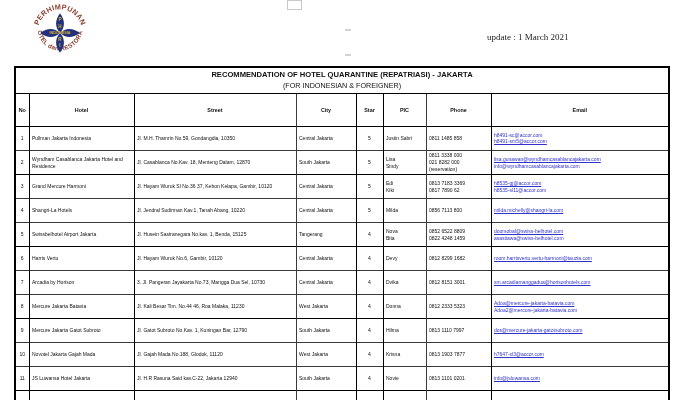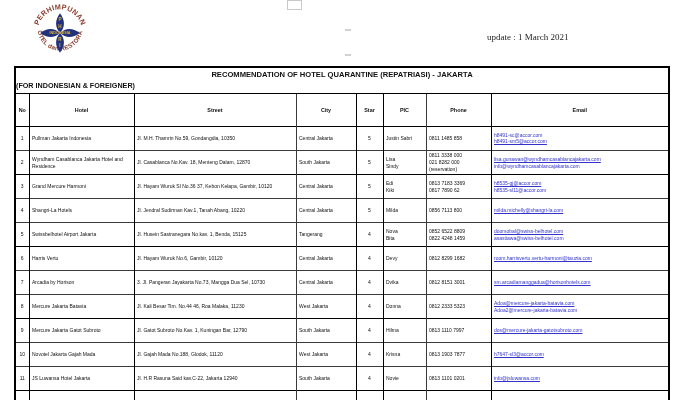--- a/index.html
+++ b/index.html
@@ -8,21 +8,21 @@
   .logo{position:absolute;left:31px;top:4px;width:58px;height:58px;}
   .update{position:absolute;left:487px;top:12px;font-family:"Liberation Serif",serif;
           font-size:9px;color:#222;white-space:nowrap;margin-top:20px;}
   .artifact{position:absolute;border:1px solid #c9c9c9;background:#fff;}
   .tick{position:absolute;background:#d2d2d2;}
 
   table.qtable{position:absolute;left:14px;top:66px;width:654px;border-collapse:collapse;
          table-layout:fixed;border:2px solid #000;}
   .qtable .title-cell{border-bottom:1.5px solid #000;padding:2px 0 3px 0;}
   .title-line1{font-weight:bold;font-size:7.6px;text-align:center;line-height:1.4;}
-  .title-line2{font-weight:bold;font-size:7.2px;text-align:left;line-height:1.3;}
+  .title-line2{font-weight:normal;font-size:7.2px;text-align:center;line-height:1.3;}
   .qtable th.colhead{font-size:5.4px;font-weight:bold;text-align:center;height:30px;
          vertical-align:middle;padding:1px 2px;}
   .qtable td{font-size:5px;line-height:1.35;padding:1.5px 2.5px;height:20px;
          vertical-align:middle;word-wrap:break-word;overflow:hidden;}
   .qtable tr.rrow{border-bottom:1px solid #3a3a3a;}
   .qtable tr.thick{border-bottom:1.8px solid #000;}
   .qtable tr.headrow{border-bottom:1.5px solid #000;}
   .bl-thin{border-left:1px solid #3a3a3a;}
   .bl-thick{border-left:1.8px solid #000;}
   .c-no,.c-star{text-align:center;}

